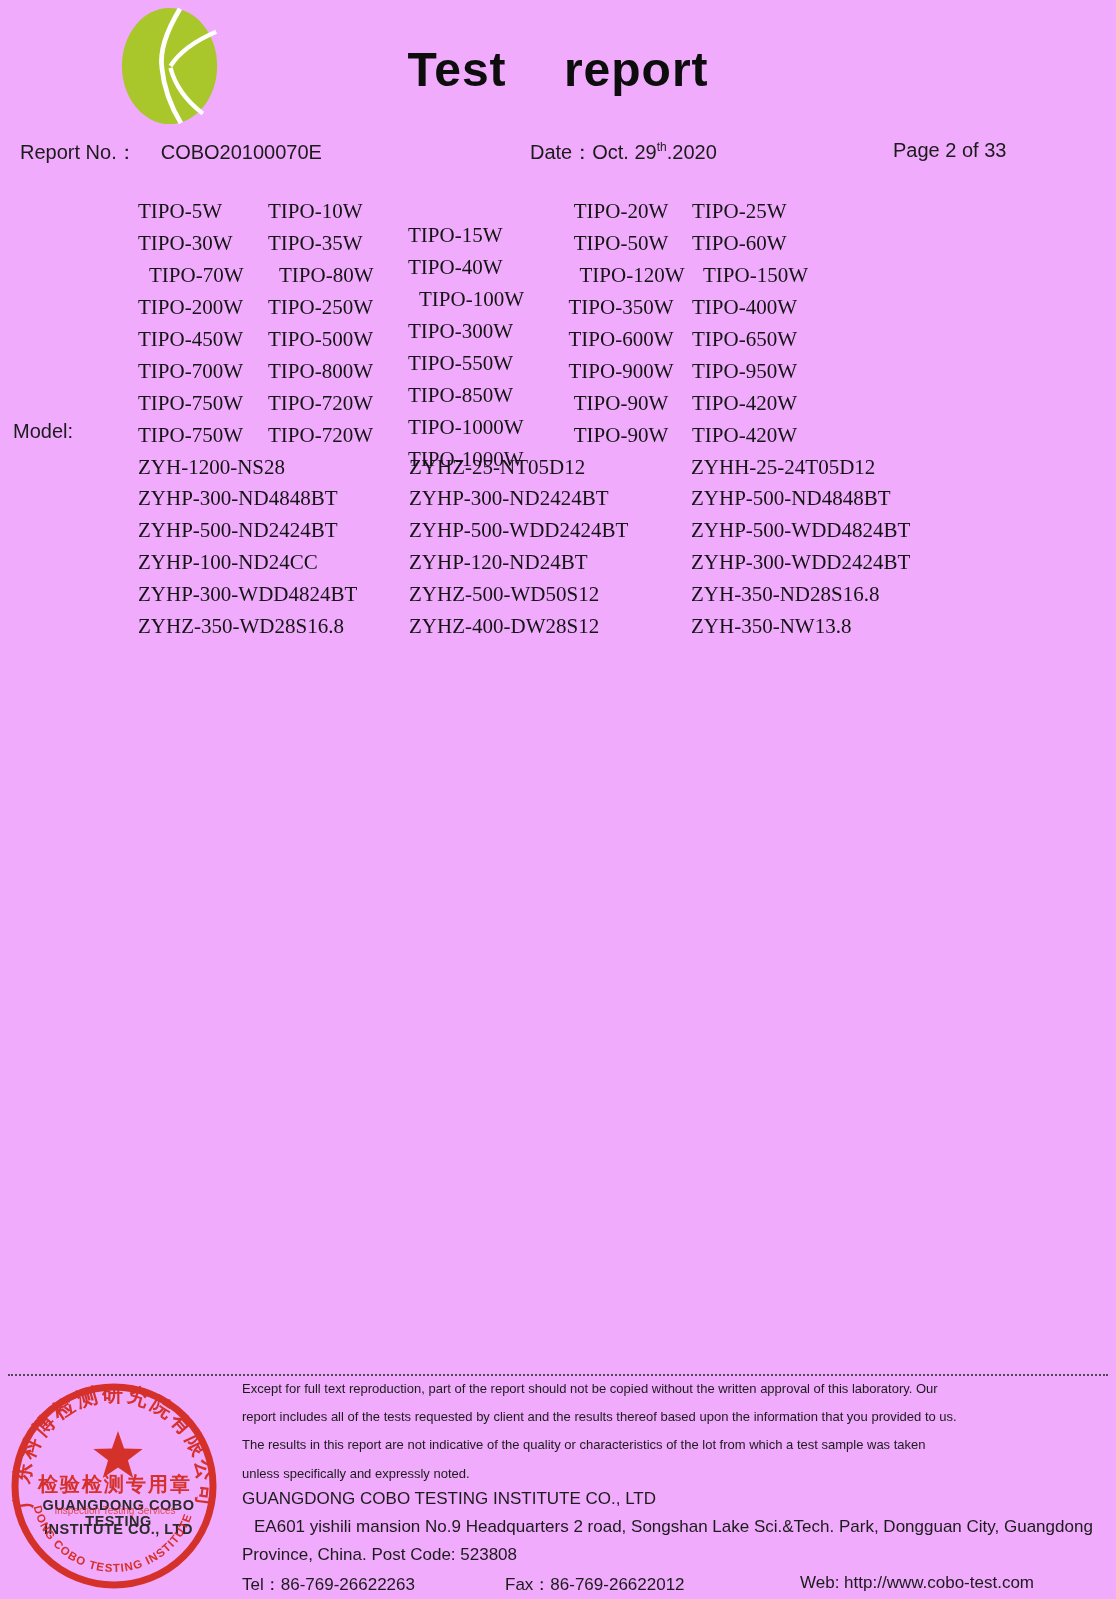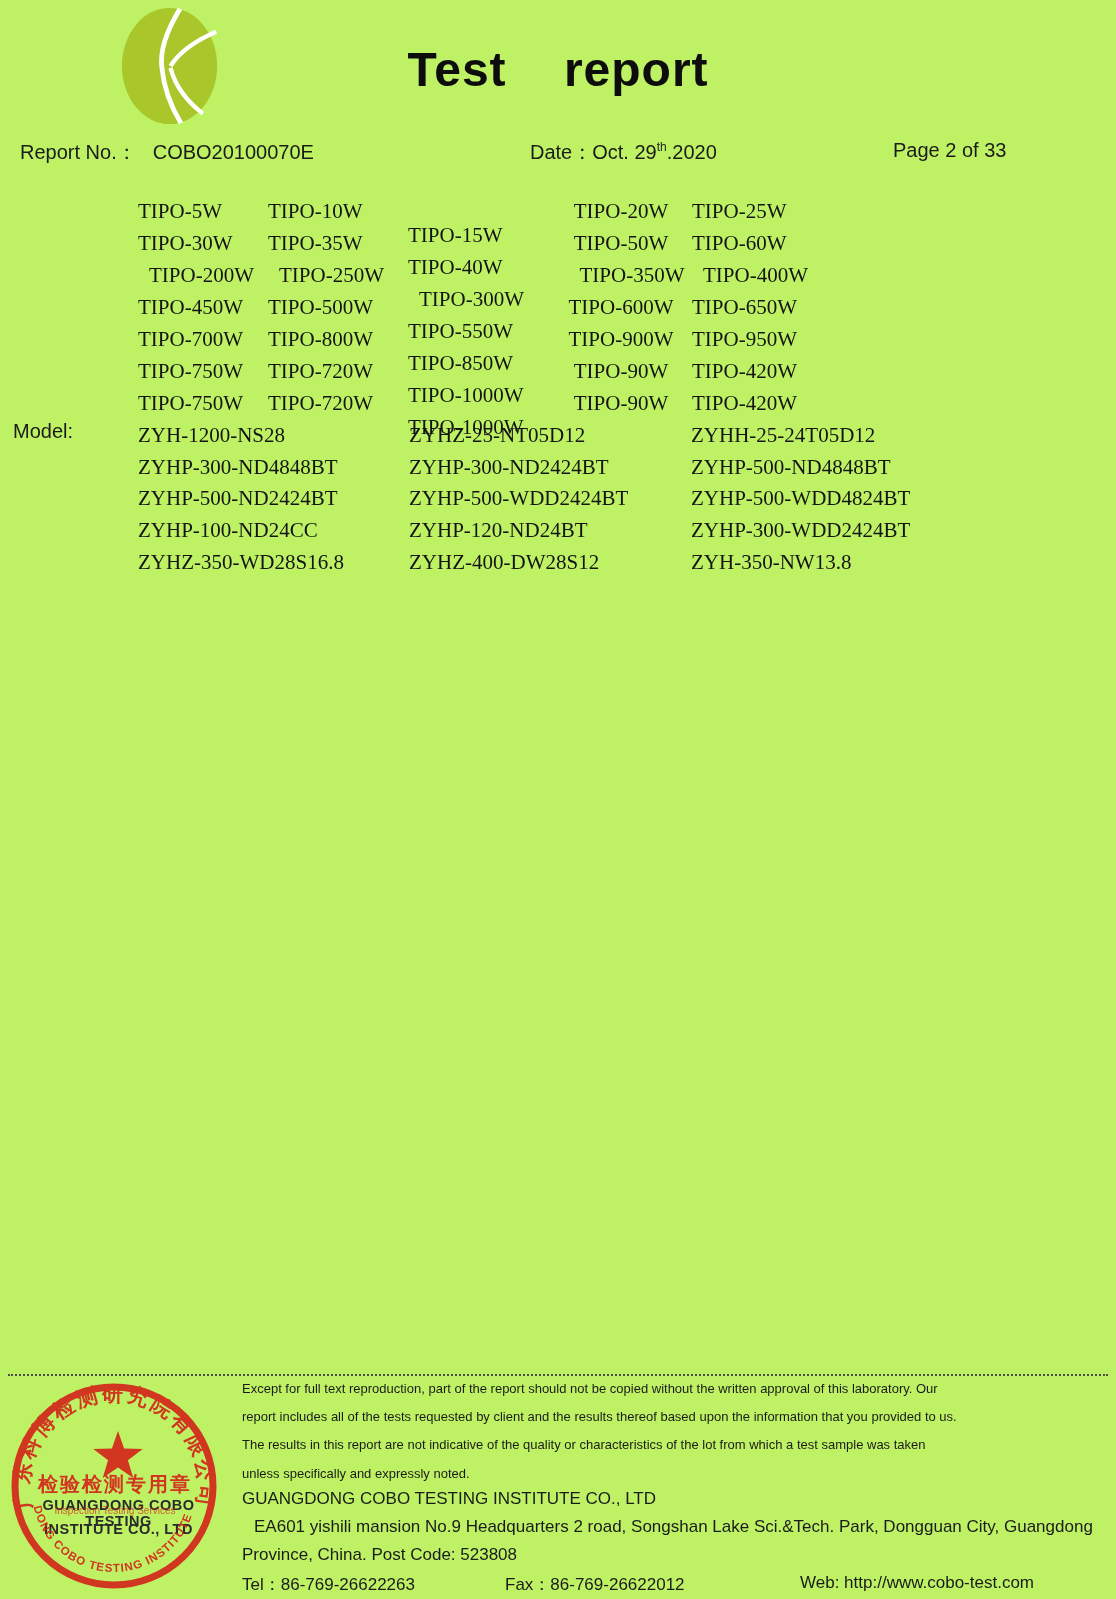--- a/index.html
+++ b/index.html
@@ -1,30 +1,30 @@
 <!DOCTYPE html>
 <html><head>
 <meta charset="utf-8">
 <style>
   html,body { margin:0; padding:0; background:#ffffff; }
   .page {
     position:relative; width:1116px; height:1599px;
-    background:#bef264; overflow:hidden;
+    background:#f0abfc; overflow:hidden;
     font-family:"Liberation Sans", sans-serif; color:#1b1b1b;
   }
   
   .logo { position:absolute; left:120px; top:4px; width:100px; height:124px; }
   .title {
     position:absolute; left:0; top:42px; width:1116px; text-align:center;
     font-size:48px; font-weight:bold; letter-spacing:1px; color:#0d0d0d;
     white-space:pre; font-family:"Liberation Sans", sans-serif;
   }
   .info-row { position:absolute; left:0; top:139px; width:1116px; height:28px; font-size:20px; }
   .info-report { position:absolute; left:20px; top:0; }
-  .info-report .val { margin-left:16px; }
+  .info-report .val { margin-left:24px; }
   .info-date { position:absolute; left:530px; top:0; }
   .info-date sup { font-size:12px; }
   .info-page { position:absolute; left:893px; top:0; }
   
   .model-label { position:absolute; left:13px; top:420px; font-size:20px; }
   .model-rows {
     position:absolute; left:138px; top:196px;
     font-family:"Liberation Serif", serif; font-size:21px; color:#141414;
   }
   .mrow { display:flex; height:31.9px; align-items:center; white-space:nowrap; }
@@ -85,20 +85,27 @@
         <span>TIPO-25W</span>
     </div>
     <div class="mrow">
       <span class="c5-0">TIPO-30W</span>
         <span class="c5-1">TIPO-35W</span>
         <span class="c5-2">TIPO-40W</span>
         <span class="c5-3">TIPO-50W</span>
         <span>TIPO-60W</span>
     </div>
     <div class="mrow">
+      <span class="c5-0">TIPO-70W</span>
+        <span class="c5-1">TIPO-80W</span>
+        <span class="c5-2">TIPO-100W</span>
+        <span class="c5-3">TIPO-120W</span>
+        <span>TIPO-150W</span>
+    </div>
+    <div class="mrow">
       <span class="c5-0">TIPO-200W</span>
         <span class="c5-1">TIPO-250W</span>
         <span class="c5-2">TIPO-300W</span>
         <span class="c5-3">TIPO-350W</span>
         <span>TIPO-400W</span>
     </div>
     <div class="mrow">
       <span class="c5-0">TIPO-450W</span>
         <span class="c5-1">TIPO-500W</span>
         <span class="c5-2">TIPO-550W</span>
@@ -138,20 +145,25 @@
     </div>
     <div class="mrow">
       <span class="c3-0">ZYHP-500-ND2424BT</span>
         <span class="c3-1">ZYHP-500-WDD2424BT</span>
         <span>ZYHP-500-WDD4824BT</span>
     </div>
     <div class="mrow">
       <span class="c3-0">ZYHP-100-ND24CC</span>
         <span class="c3-1">ZYHP-120-ND24BT</span>
         <span>ZYHP-300-WDD2424BT</span>
+    </div>
+    <div class="mrow">
+      <span class="c3-0">ZYHP-300-WDD4824BT</span>
+        <span class="c3-1">ZYHZ-500-WD50S12</span>
+        <span>ZYH-350-ND28S16.8</span>
     </div>
     <div class="mrow">
       <span class="c3-0">ZYHZ-350-WD28S16.8</span>
         <span class="c3-1">ZYHZ-400-DW28S12</span>
         <span>ZYH-350-NW13.8</span>
     </div>
   </div>
 
   <div class="divider"></div>
 

